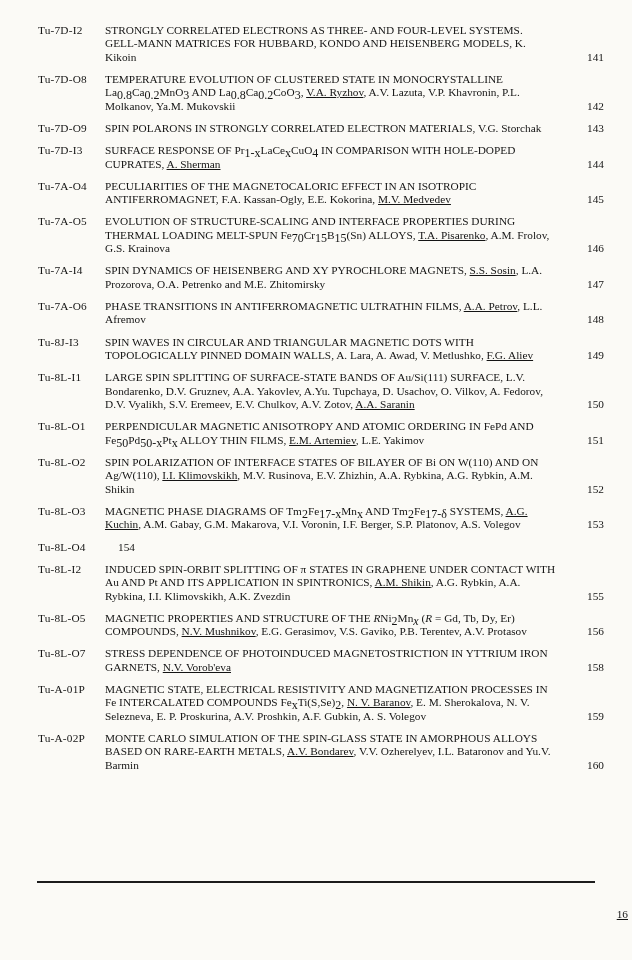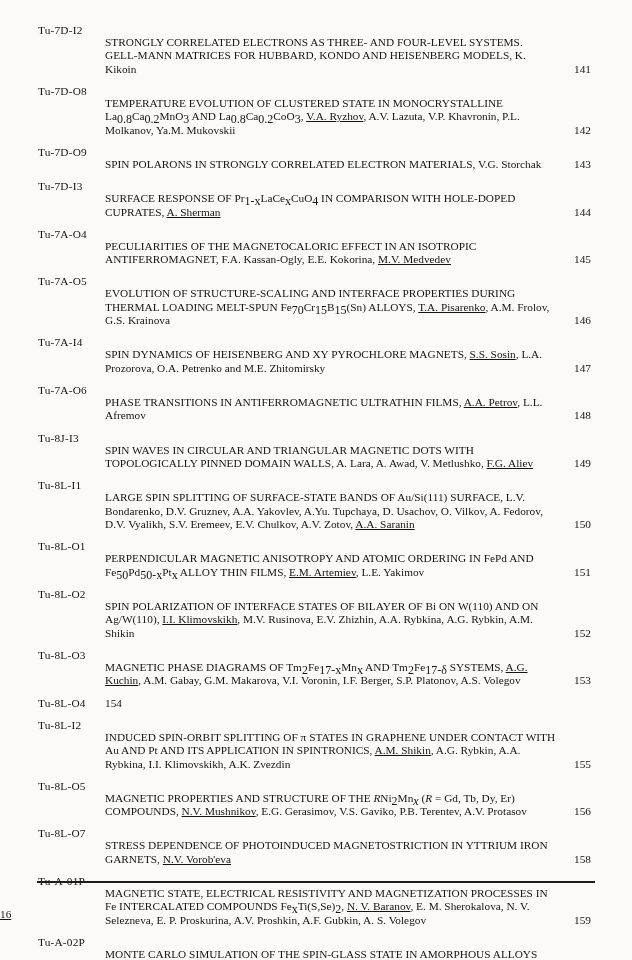--- a/index.html
+++ b/index.html
@@ -8,32 +8,32 @@
     background:#fbfaf6;
     font-family:"Liberation Serif","DejaVu Serif",serif;
     font-size:11.3px; line-height:13.4px;
     color:#141414;
     position:relative;
     overflow:hidden;
   }
   .toc { position:absolute; top:24px; left:38px; right:28px; }
   .entry { display:flex; align-items:flex-start; margin-bottom:8.8px; }
   .code { width:67px; flex:none; letter-spacing:0.2px; }
-  .title { flex:1; padding-right:16px; text-align:left;margin-top:12px; }
-  .pg { width:30px; flex:none; align-self:flex-end; }
+  .title { flex:1; padding-right:16px; text-align:left; }
+  .pg { width:30px; flex:none; text-align:right; align-self:flex-end; }
   sub { font-size:12px; line-height:0; }
   .u { text-decoration:underline; }
   .i { font-style:italic; }
   .footer-rule {
     position:absolute; left:37px; right:37px; top:881px;
     border-top:2px solid #1c1c1c; height:0;
   }
   .page-number {
     position:absolute; top:908px; left:0; right:4px;
-    text-align:left;
+    text-align:right;
     text-decoration:underline;
   }
 </style>
 </head>
 <body>
 
 <main class="toc" id="toc">
     <div class="entry">
       <div class="code">Tu-7D-I2</div>
       <div class="title"><span>STRONGLY CORRELATED ELECTRONS AS THREE- AND FOUR-LEVEL SYSTEMS. GELL-MANN MATRICES FOR HUBBARD, KONDO AND HEISENBERG MODELS, K. Kikoin</span></div>

